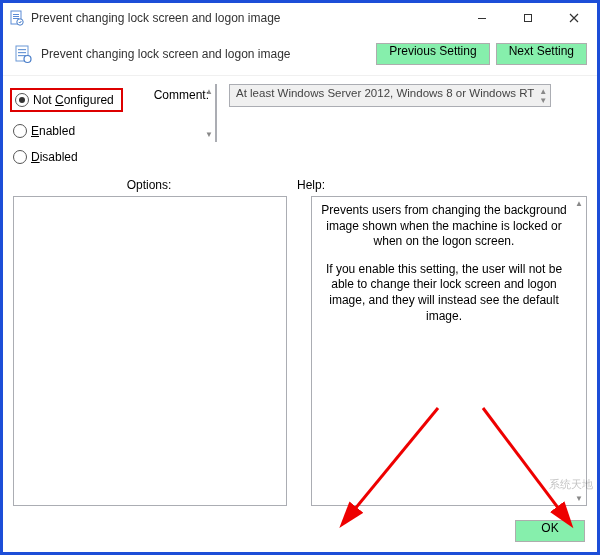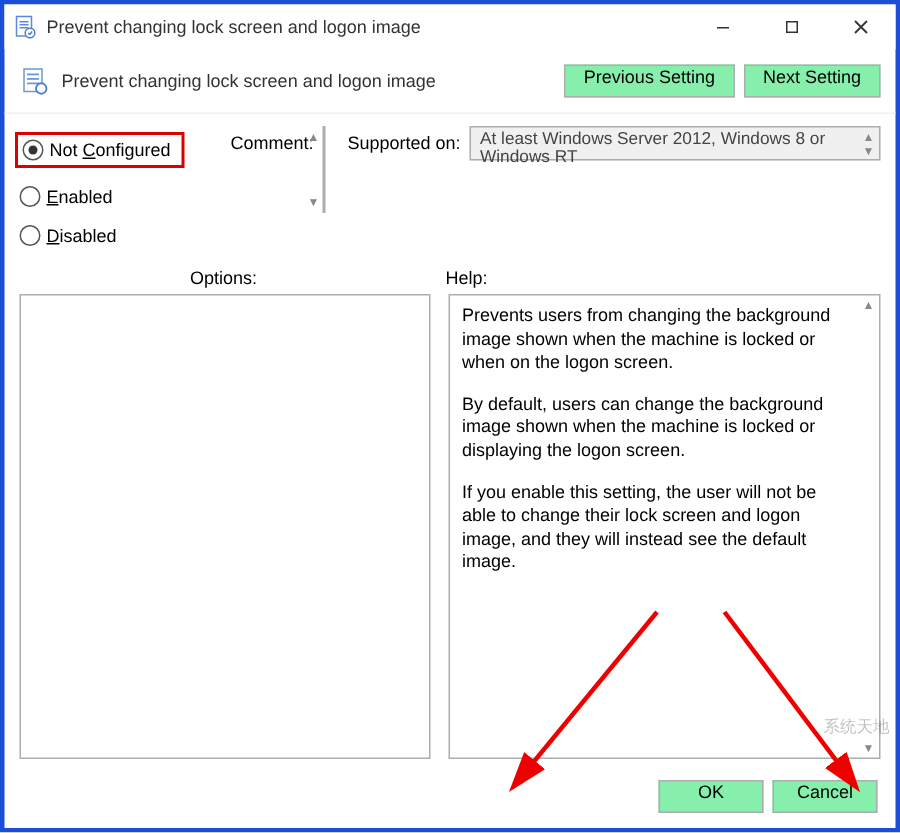--- a/index.html
+++ b/index.html
@@ -202,22 +202,23 @@
     display: flex;
     padding: 2px 10px 4px 10px;
     gap: 12px;
     text-align: center;
   }
   .labels-row .lbl-left { width: 272px; }
   .lower {
     flex: 1;
     display: flex;
     padding: 0 10px 4px 10px;
-    gap: 12px;
+    gap: 24px;
     min-height: 0;
+    text-align: center;
   }
   .options-box {
     width: 272px;
     border: 1px solid #abadb3;
     background: #fff;
   }
   .help-box {
     flex: 1;
     border: 1px solid #abadb3;
     background: #fff;
@@ -333,56 +334,51 @@
         <div class="field-label">Comment:</div>
         <div class="comment-box">
           <span></span>
           <div class="scroll-hint">
               <span>▲</span>
               <span>▼</span>
             </div>
         </div>
       </div>
       <div class="field-row">
-        <div class="field-label">Supported on:</div>
         <div class="supported-box">
           <span>At least Windows Server 2012, Windows 8 or Windows RT</span>
           <div class="scroll-hint">
               <span>▲</span>
               <span>▼</span>
             </div>
         </div>
       </div>
     </div>
   </div>
 
   <div class="labels-row">
     <div class="lbl-left">Options:</div>
     <div>Help:</div>
   </div>
 
   <div class="lower">
     <div class="options-box"></div>
     <div class="help-box">
       <p>Prevents users from changing the background image shown when the machine is locked or when on the logon screen.</p>
-      <p>By default, users can change the background image shown when the machine is locked or displaying the logon screen.</p>
       <p>If you enable this setting, the user will not be able to change their lock screen and logon image, and they will instead see the default image.</p>
       <div class="scroll-hint">
           <span>▲</span>
           <span>▼</span>
         </div>
     </div>
   </div>
 
   <div class="bottom-bar">
     <button class="btn">
         <span>OK</span>
-      </button>
-    <button class="btn">
-        <span>Cancel</span>
       </button>
   </div>
 
   <svg class="arrow-svg" style="left:330px; top:400px;" width="120" height="130" viewBox="0 0 120 130">
     <defs>
         <marker id="ah1" markerWidth="10" markerHeight="10" refX="6" refY="3" orient="auto">
           <path d="M0,0 L0,6 L9,3 z" fill="#e00"></path>
         </marker>
       </defs>
     <path d="M105 5 L12 118" stroke="#e00" stroke-width="3" fill="none" marker-end="url(#ah1)"></path>

